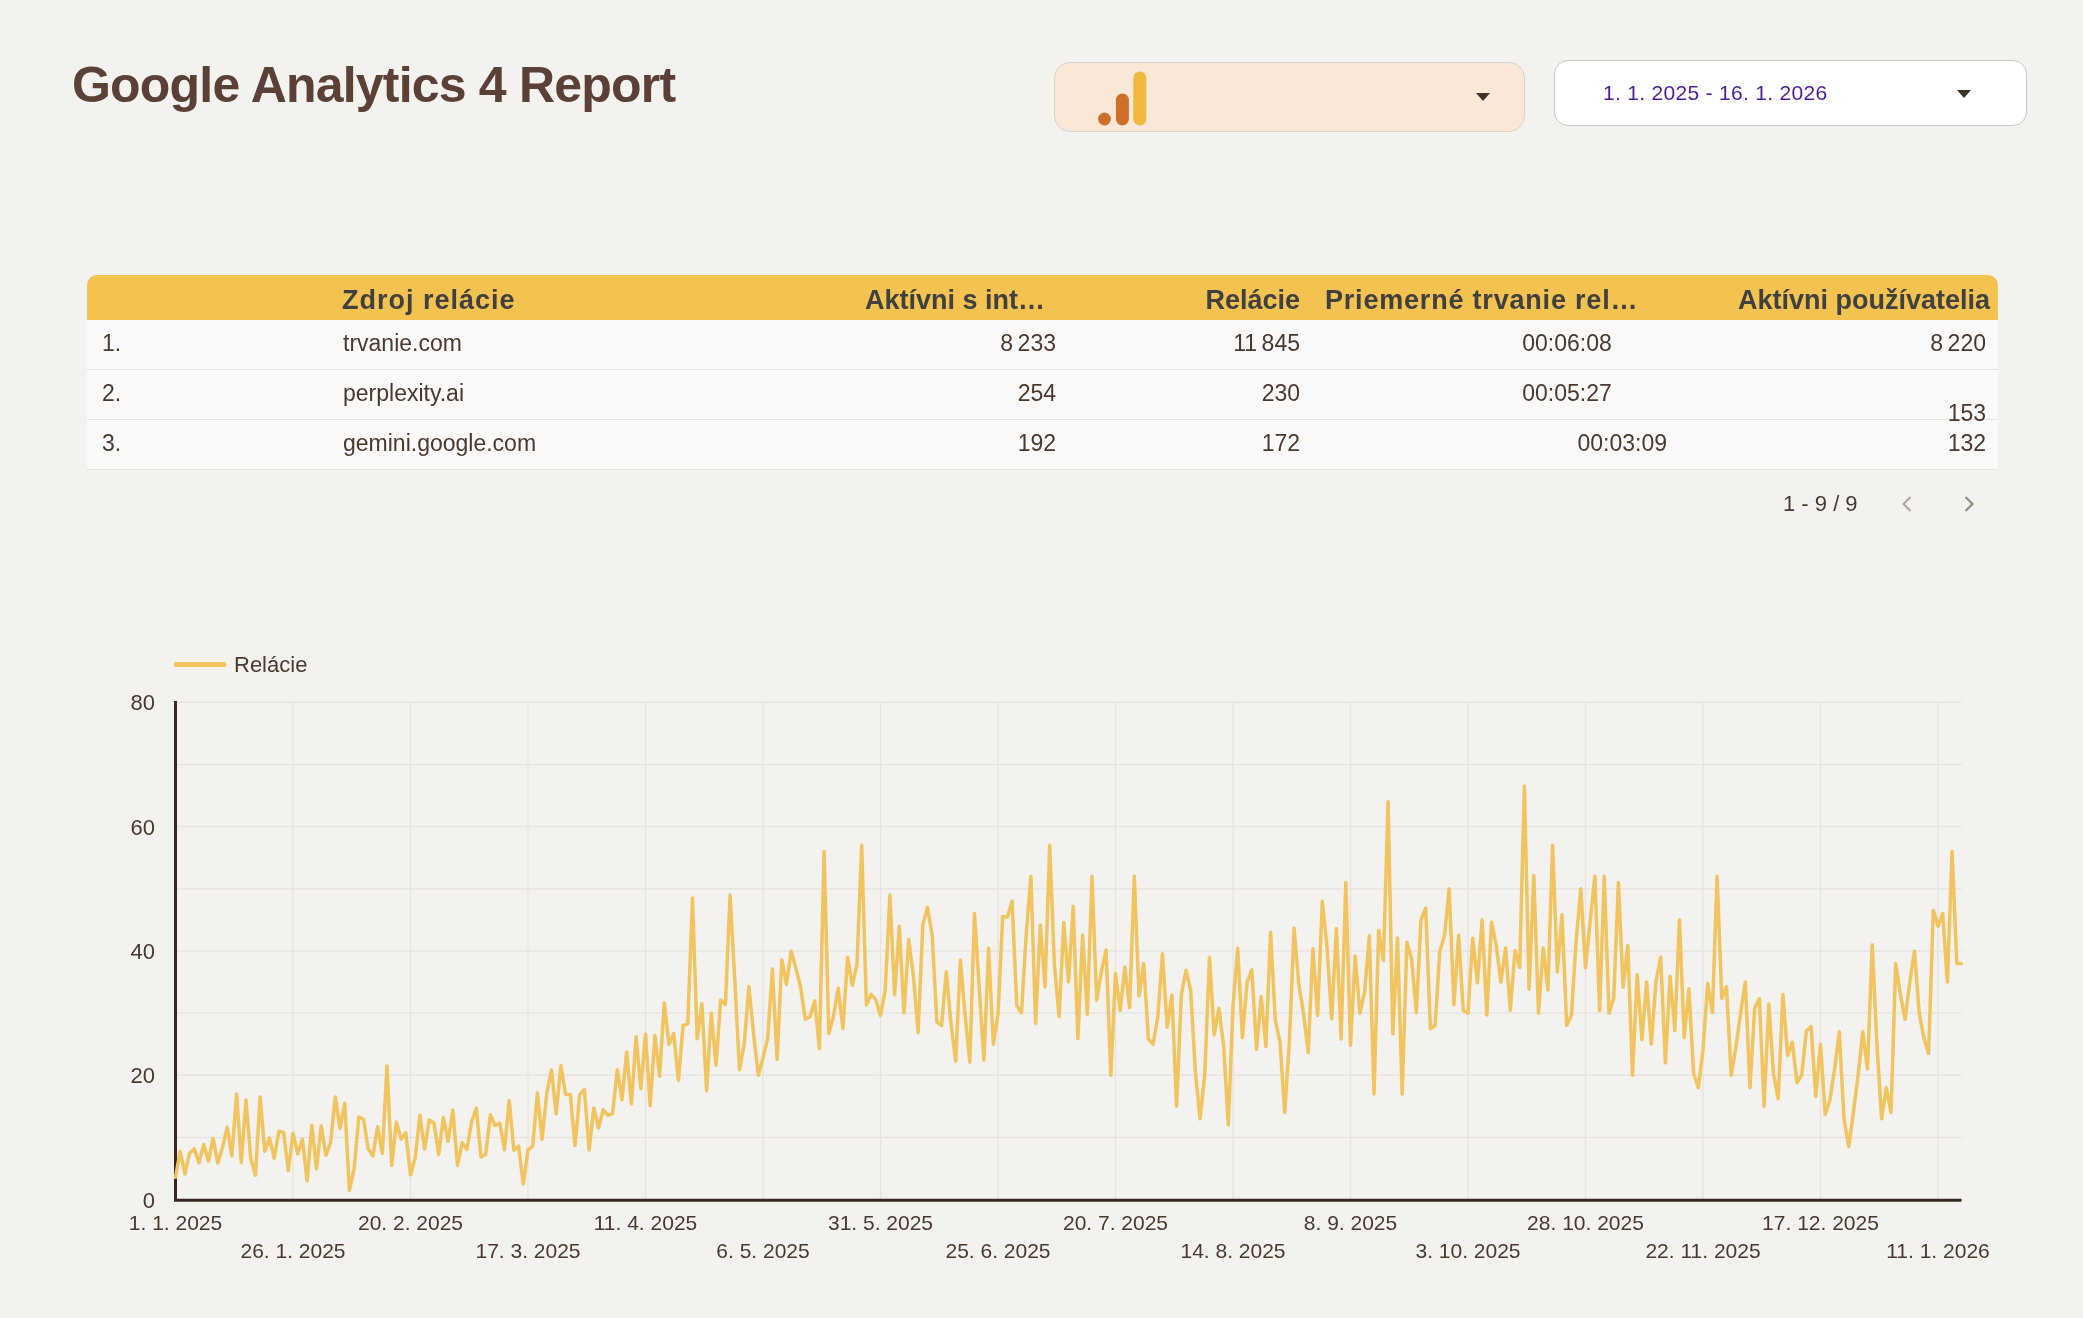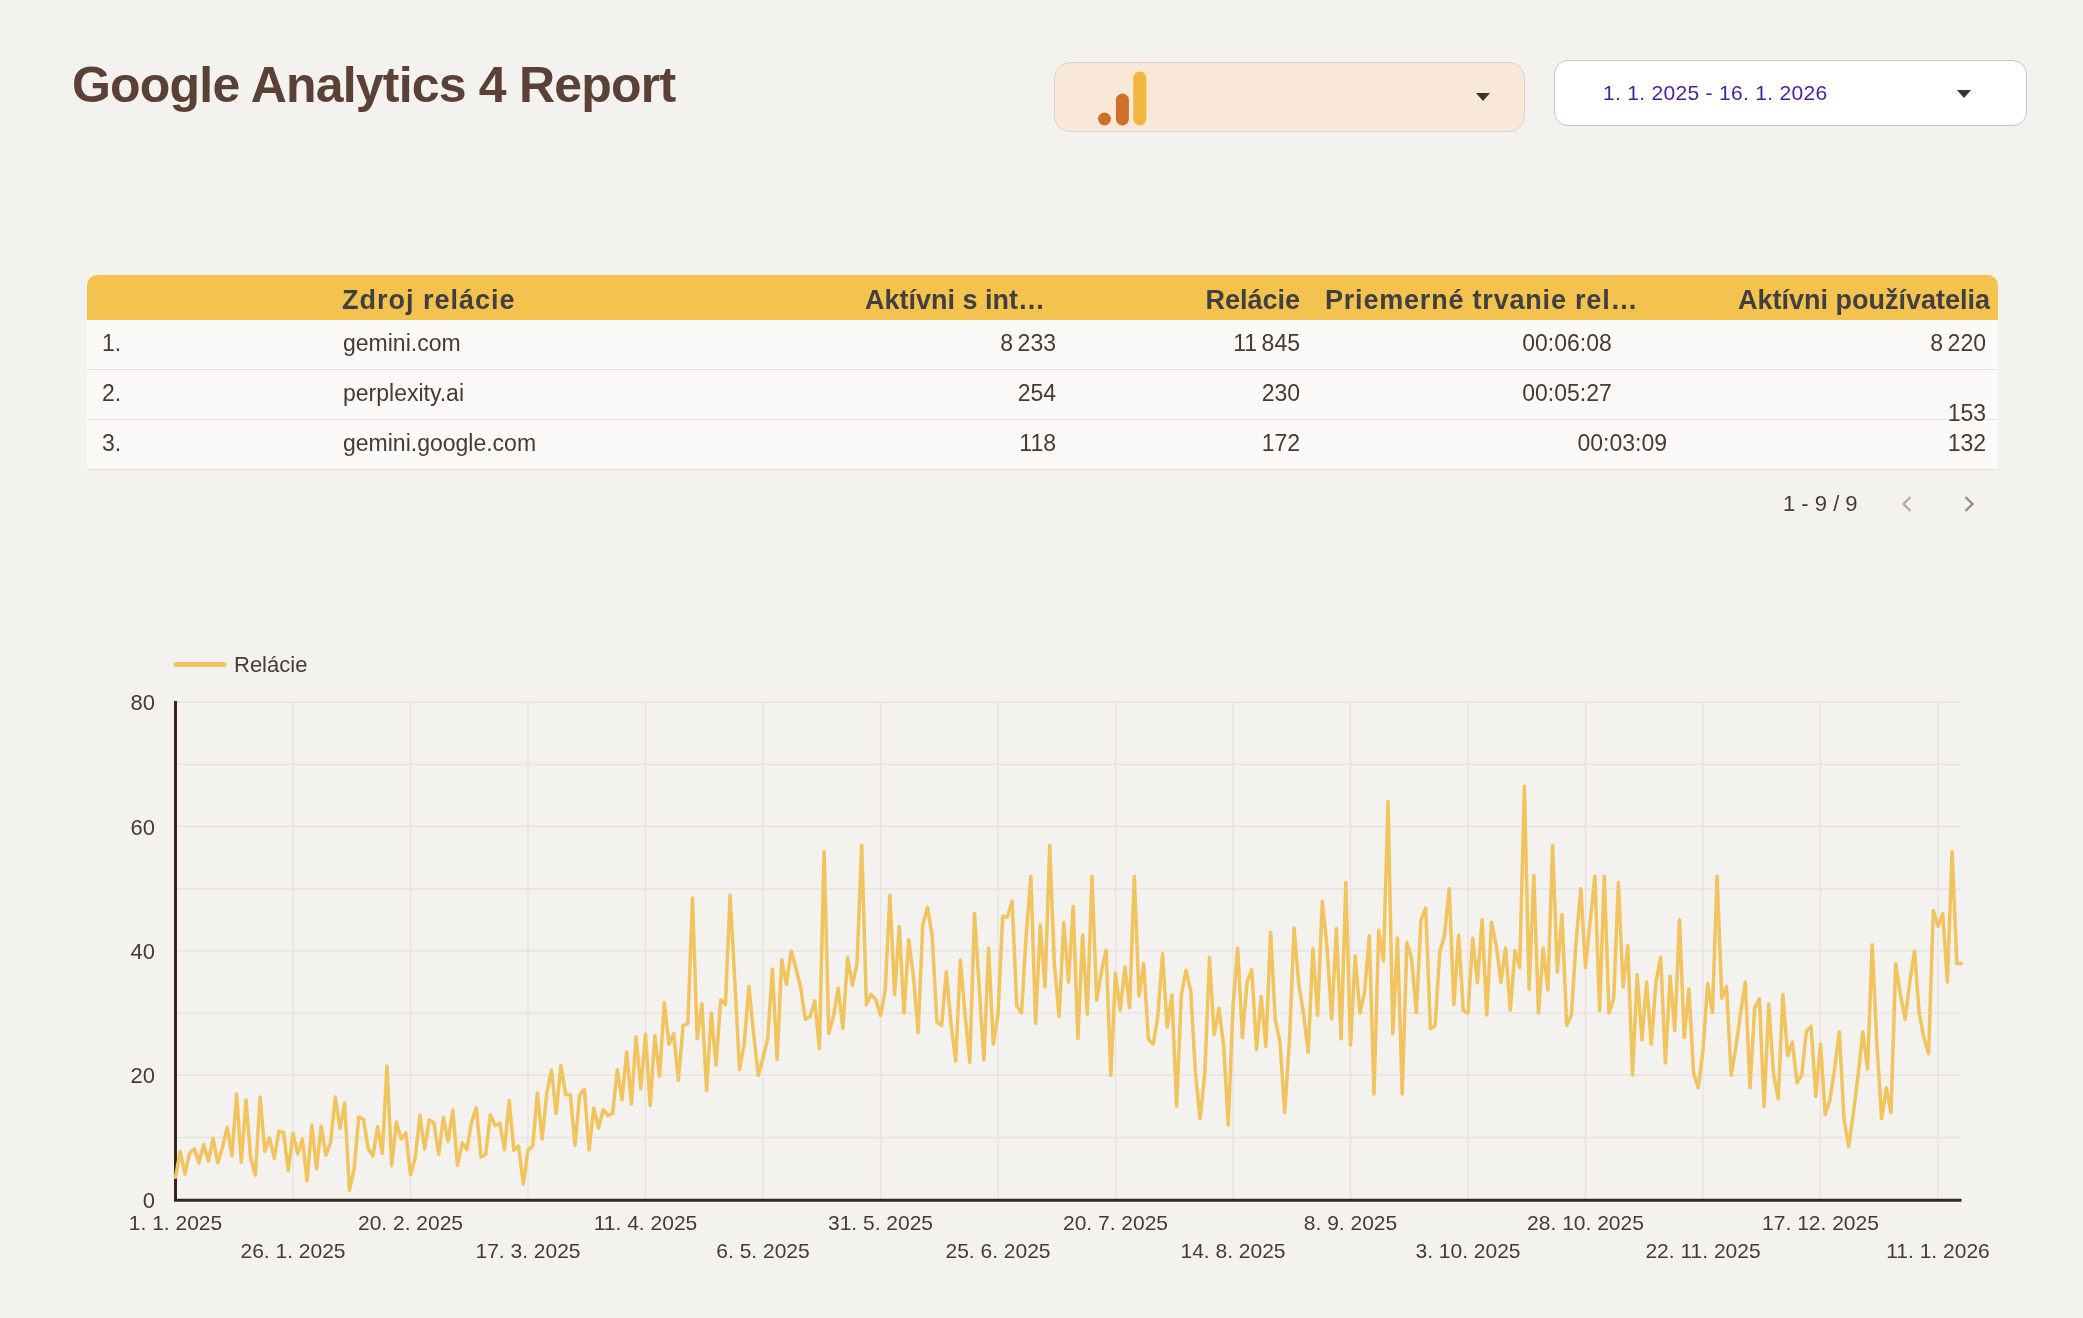--- a/index.html
+++ b/index.html
@@ -42,26 +42,26 @@
 
 <div class="abs hcell" style="left:342px;letter-spacing:1px;">Zdroj relácie</div>
 <div class="abs hcell num" style="left:845px;width:200px;">Aktívni s int…</div>
 <div class="abs hcell num" style="left:1100px;width:200px;">Relácie</div>
 <div class="abs hcell" style="left:1325px;letter-spacing:0.8px;">Priemerné trvanie rel…</div>
 <div class="abs hcell num" style="left:1690px;width:300px;">Aktívni používatelia</div>
 
 <div class="abs dcell" style="left:102px;top:330px;">1.</div>
 <div class="abs dcell" style="left:102px;top:380px;">2.</div>
 <div class="abs dcell" style="left:102px;top:430px;">3.</div>
-<div class="abs dcell" style="left:343px;top:330px;">gemini.com</div>
+<div class="abs dcell" style="left:343px;top:330px;">trvanie.com</div>
 <div class="abs dcell" style="left:343px;top:380px;">perplexity.ai</div>
 <div class="abs dcell" style="left:343px;top:430px;">gemini.google.com</div>
 <div class="abs dcell num" style="left:856px;width:200px;top:330px;">8 233</div>
 <div class="abs dcell num" style="left:856px;width:200px;top:380px;">254</div>
-<div class="abs dcell num" style="left:856px;width:200px;top:430px;">118</div>
+<div class="abs dcell num" style="left:856px;width:200px;top:430px;">192</div>
 <div class="abs dcell num" style="left:1100px;width:200px;top:330px;">11 845</div>
 <div class="abs dcell num" style="left:1100px;width:200px;top:380px;">230</div>
 <div class="abs dcell num" style="left:1100px;width:200px;top:430px;">172</div>
 <div class="abs dcell" style="left:1467px;width:200px;text-align:center;top:330px;">00:06:08</div>
 <div class="abs dcell" style="left:1467px;width:200px;text-align:center;top:380px;">00:05:27</div>
 <div class="abs dcell" style="left:1467px;width:200px;text-align:right;top:430px;">00:03:09</div>
 <div class="abs dcell num" style="left:1786px;width:200px;top:330px;">8 220</div>
 <div class="abs dcell num" style="left:1786px;width:200px;top:380px;margin-top:20px;">153</div>
 <div class="abs dcell num" style="left:1786px;width:200px;top:430px;">132</div>
 

